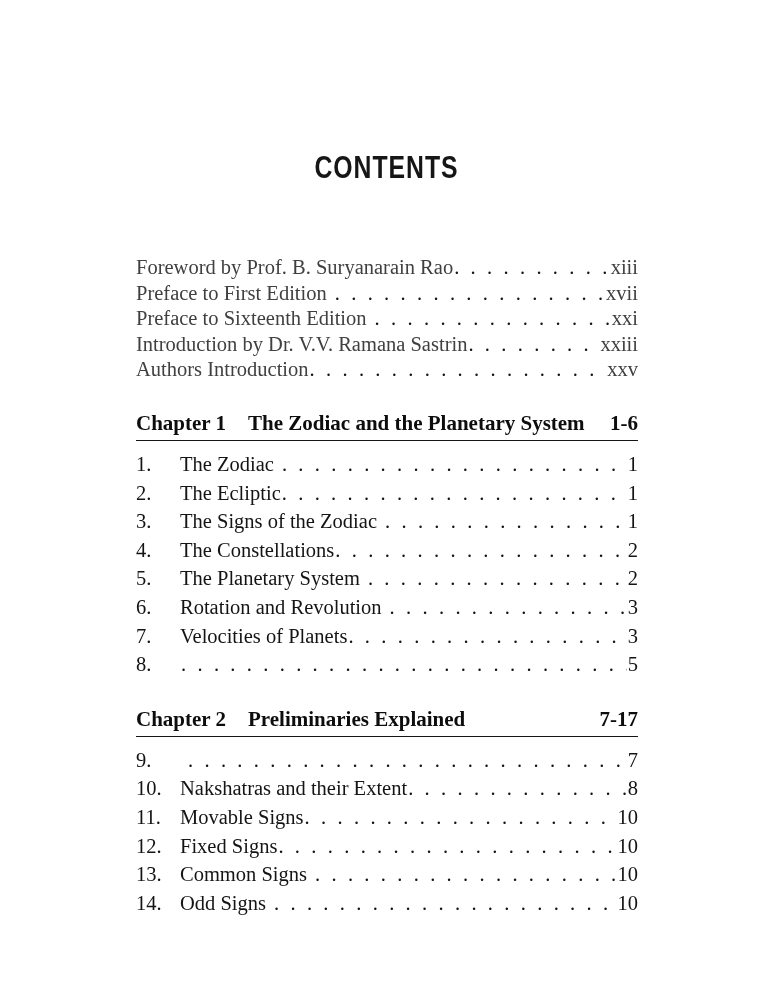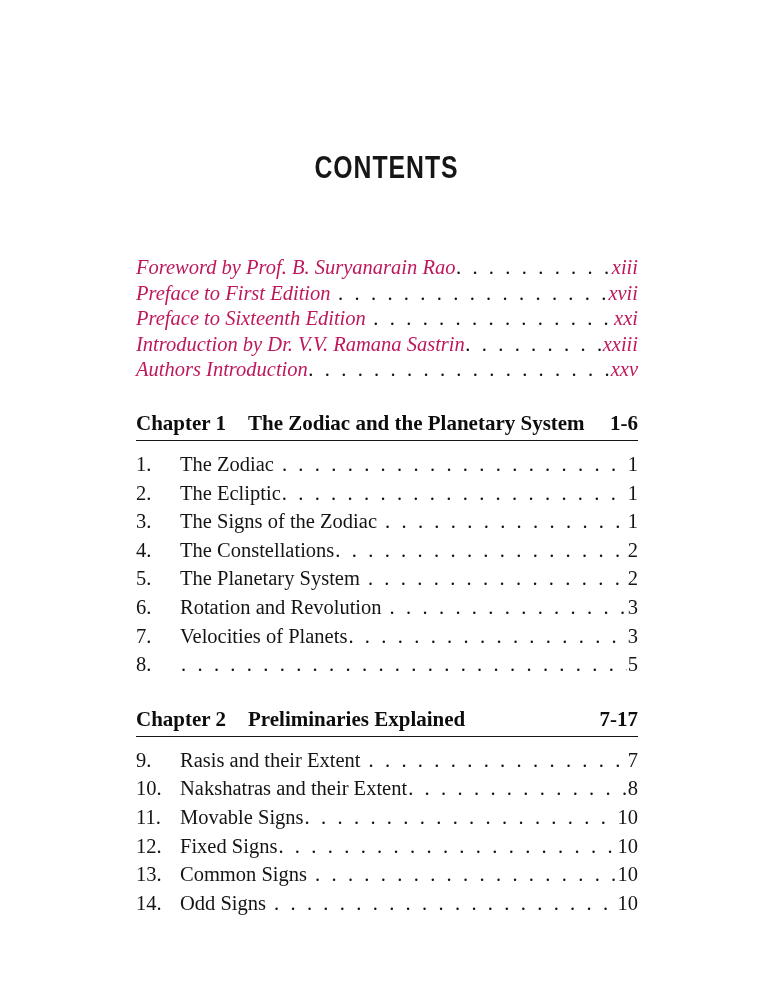--- a/index.html
+++ b/index.html
@@ -49,22 +49,21 @@
     width: 502px;
   }
 
   
   .row {
     display: flex;
     align-items: center;
     width: 100%;
     font-size: 20.5px;
     line-height: 25.6px;
-    color: #be185d;
-    font-style: italic;
+    color: #404040;
   }
 
   .row .label {
     white-space: pre;
     flex: 0 0 auto;
   }
 
   .row .leader {
     flex: 1 1 auto;
     overflow: hidden;
@@ -250,21 +249,20 @@
           </div>
         </div>
         <div class="chapter-head">
           <span class="ch-num">Chapter 2</span>
           <span class="ch-title">Preliminaries Explained</span>
           <span class="ch-range">7-17</span>
         </div>
         <div class="entries">
           <div class="entry">
             <span class="num">9.</span>
-            <span class="etitle">Rasis and their Extent</span>
             <span class="leader gap-before-leader"></span>
             <span class="pageno">7</span>
           </div>
           <div class="entry">
             <span class="num">10.</span>
             <span class="etitle">Nakshatras and their Extent</span>
             <span class="leader"></span>
             <span class="pageno">8</span>
           </div>
           <div class="entry">

